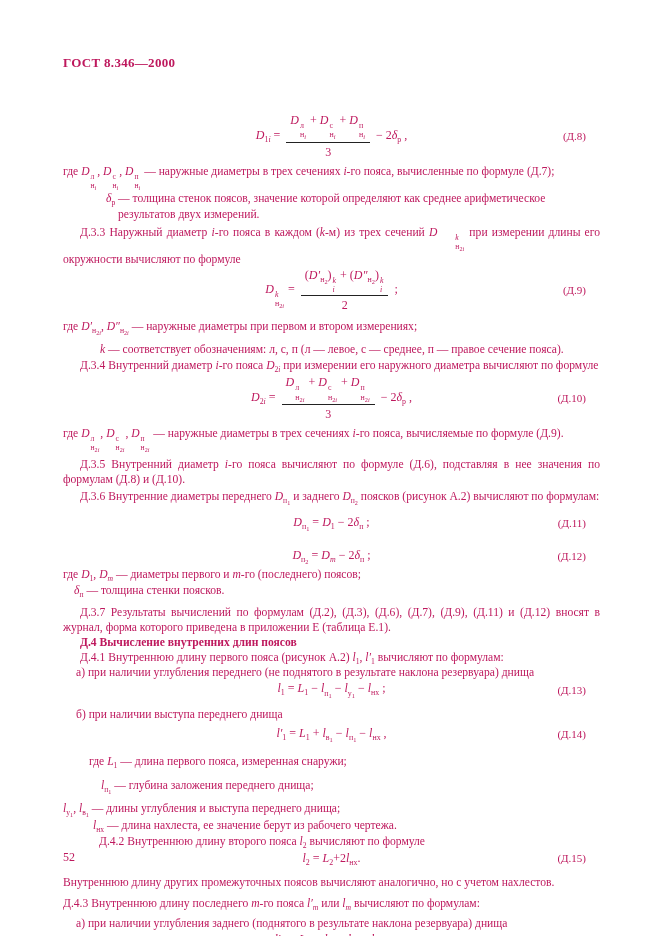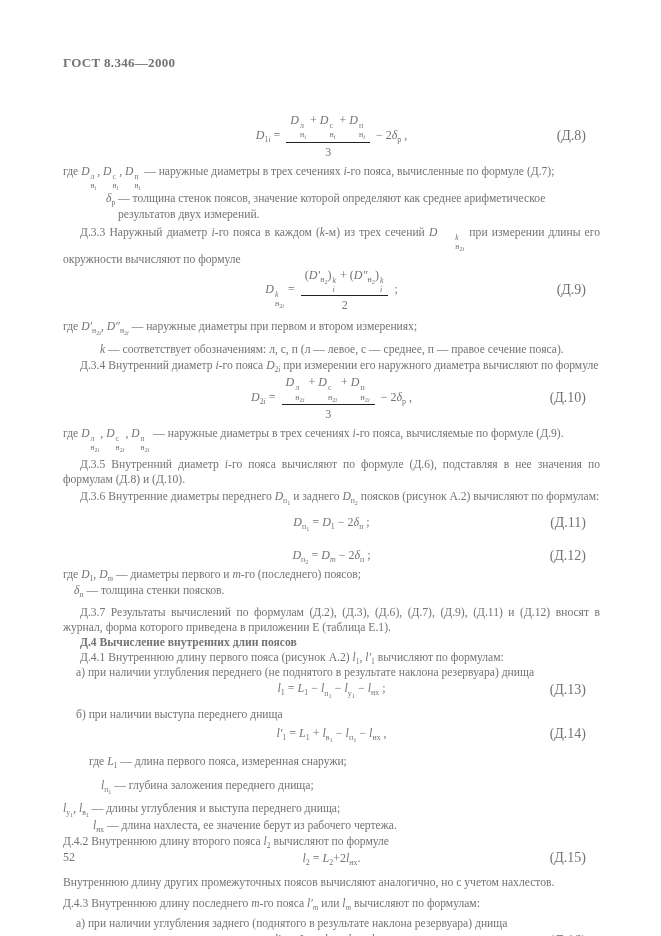--- a/index.html
+++ b/index.html
@@ -2,21 +2,21 @@
 <html lang="ru"><head>
 <meta charset="utf-8">
 <style>
   html,body{margin:0;padding:0;background:#ffffff;}
   .page{
     position:relative;
     width:661px;height:936px;
     box-sizing:border-box;
     padding:55px 61px 0 63px;
     background:#ffffff;
-    color:#737373;
+    color:#be185d;
     font-family:"Liberation Serif","DejaVu Serif",serif;
     overflow:hidden;
   }
   .header{font-weight:bold;font-size:13px;letter-spacing:.3px;}
   .body{margin:0;}
   .para{
     margin:0;
     font-size:11.6px;
     line-height:15px;
     text-align:justify;
@@ -32,21 +32,21 @@
   .mnx{margin-left:30px;text-align:left;}
   .formula{
     position:relative;
     display:flex;justify-content:center;align-items:center;
     font-size:12px;line-height:16px;min-height:16px;
     margin:2px 0;
   }
   .formula .expr{text-align:center;}
   .formula .label{
     position:absolute;right:14px;top:50%;transform:translateY(-50%);
-    font-size:14px;font-style:normal;
+    font-size:11px;font-style:normal;
   }
   sub,sup{font-size:.66em;line-height:1;}
   sub{vertical-align:-0.4em;}
   sub sub,sup sub,.ss sub{font-size:.8em;vertical-align:-0.35em;}
   .frac{
     display:inline-flex;flex-direction:column;align-items:center;
     vertical-align:middle;margin:0 3px;text-align:center;
   }
   .frac .num{padding:0 4px 1px;border-bottom:1px solid #222;}
   .frac .den{padding-top:1px;}
@@ -161,21 +161,21 @@
       </div>
       <p class="para ind2" style="margin-top: 8px;">б) при наличии выступа переднего днища</p>
       <div class="formula" style="margin-top: 3px;">
         <span class="expr"><i>l′</i><sub>1</sub> = <i>L</i><sub>1</sub> + <i>l</i><sub>в<sub>1</sub></sub> − <i>l</i><sub>п<sub>1</sub></sub> − <i>l</i><sub>нх</sub> ,</span>
         <span class="label">(Д.14)</span>
       </div>
       <p class="para mL" style="margin-top: 10px;">где <i>L</i><sub>1</sub> — длина первого пояса, измеренная снаружи;</p>
       <p class="para mp1" style="margin-top: 8px;"><i>l</i><sub>п<sub>1</sub></sub> — глубина заложения переднего днища;</p>
       <p class="para" style="margin-top: 6px;"><i>l</i><sub>у<sub>1</sub></sub>, <i>l</i><sub>в<sub>1</sub></sub> — длины углубления и выступа переднего днища;</p>
       <p class="para mnx" style="margin-top: 0px;"><i>l</i><sub>нх</sub> — длина нахлеста, ее значение берут из рабочего чертежа.</p>
-      <p class="para" style="margin-top: 0px;">Д.4.2 Внутреннюю длину второго пояса <i>l</i><sub>2</sub> вычисляют по формуле</p>
+      <p class="para" style="margin-top: 0px; margin-left: 36px;">Д.4.2 Внутреннюю длину второго пояса <i>l</i><sub>2</sub> вычисляют по формуле</p>
       <div class="formula" style="margin-top: 0px;">
         <span class="expr"><i>l</i><sub>2</sub> = <i>L</i><sub>2</sub>+2<i>l</i><sub>нх</sub>.</span>
         <span class="label">(Д.15)</span>
       </div>
       <p class="para" style="margin-top: 8px;">Внутреннюю длину других промежуточных поясов вычисляют аналогично, но с учетом нахлестов.</p>
       <p class="para" style="margin-top: 6px;">Д.4.3 Внутреннюю длину последнего <i>m</i>-го пояса <i>l′</i><sub><i>m</i></sub> или <i>l</i><sub><i>m</i></sub> вычисляют по формулам:</p>
       <p class="para ind2" style="margin-top: 5px;">а) при наличии углубления заднего (поднятого в результате наклона резервуара) днища</p>
       <div class="formula" style="margin-top: 0px;">
         <span class="expr"><i>l′</i><sub><i>m</i></sub> = <i>L</i><sub><i>m</i></sub> − <i>l</i><sub>п<sub>2</sub></sub> − <i>l</i><sub>у<sub>2</sub></sub> − <i>l</i><sub>нх</sub> ,</span>
         <span class="label">(Д.16)</span>

